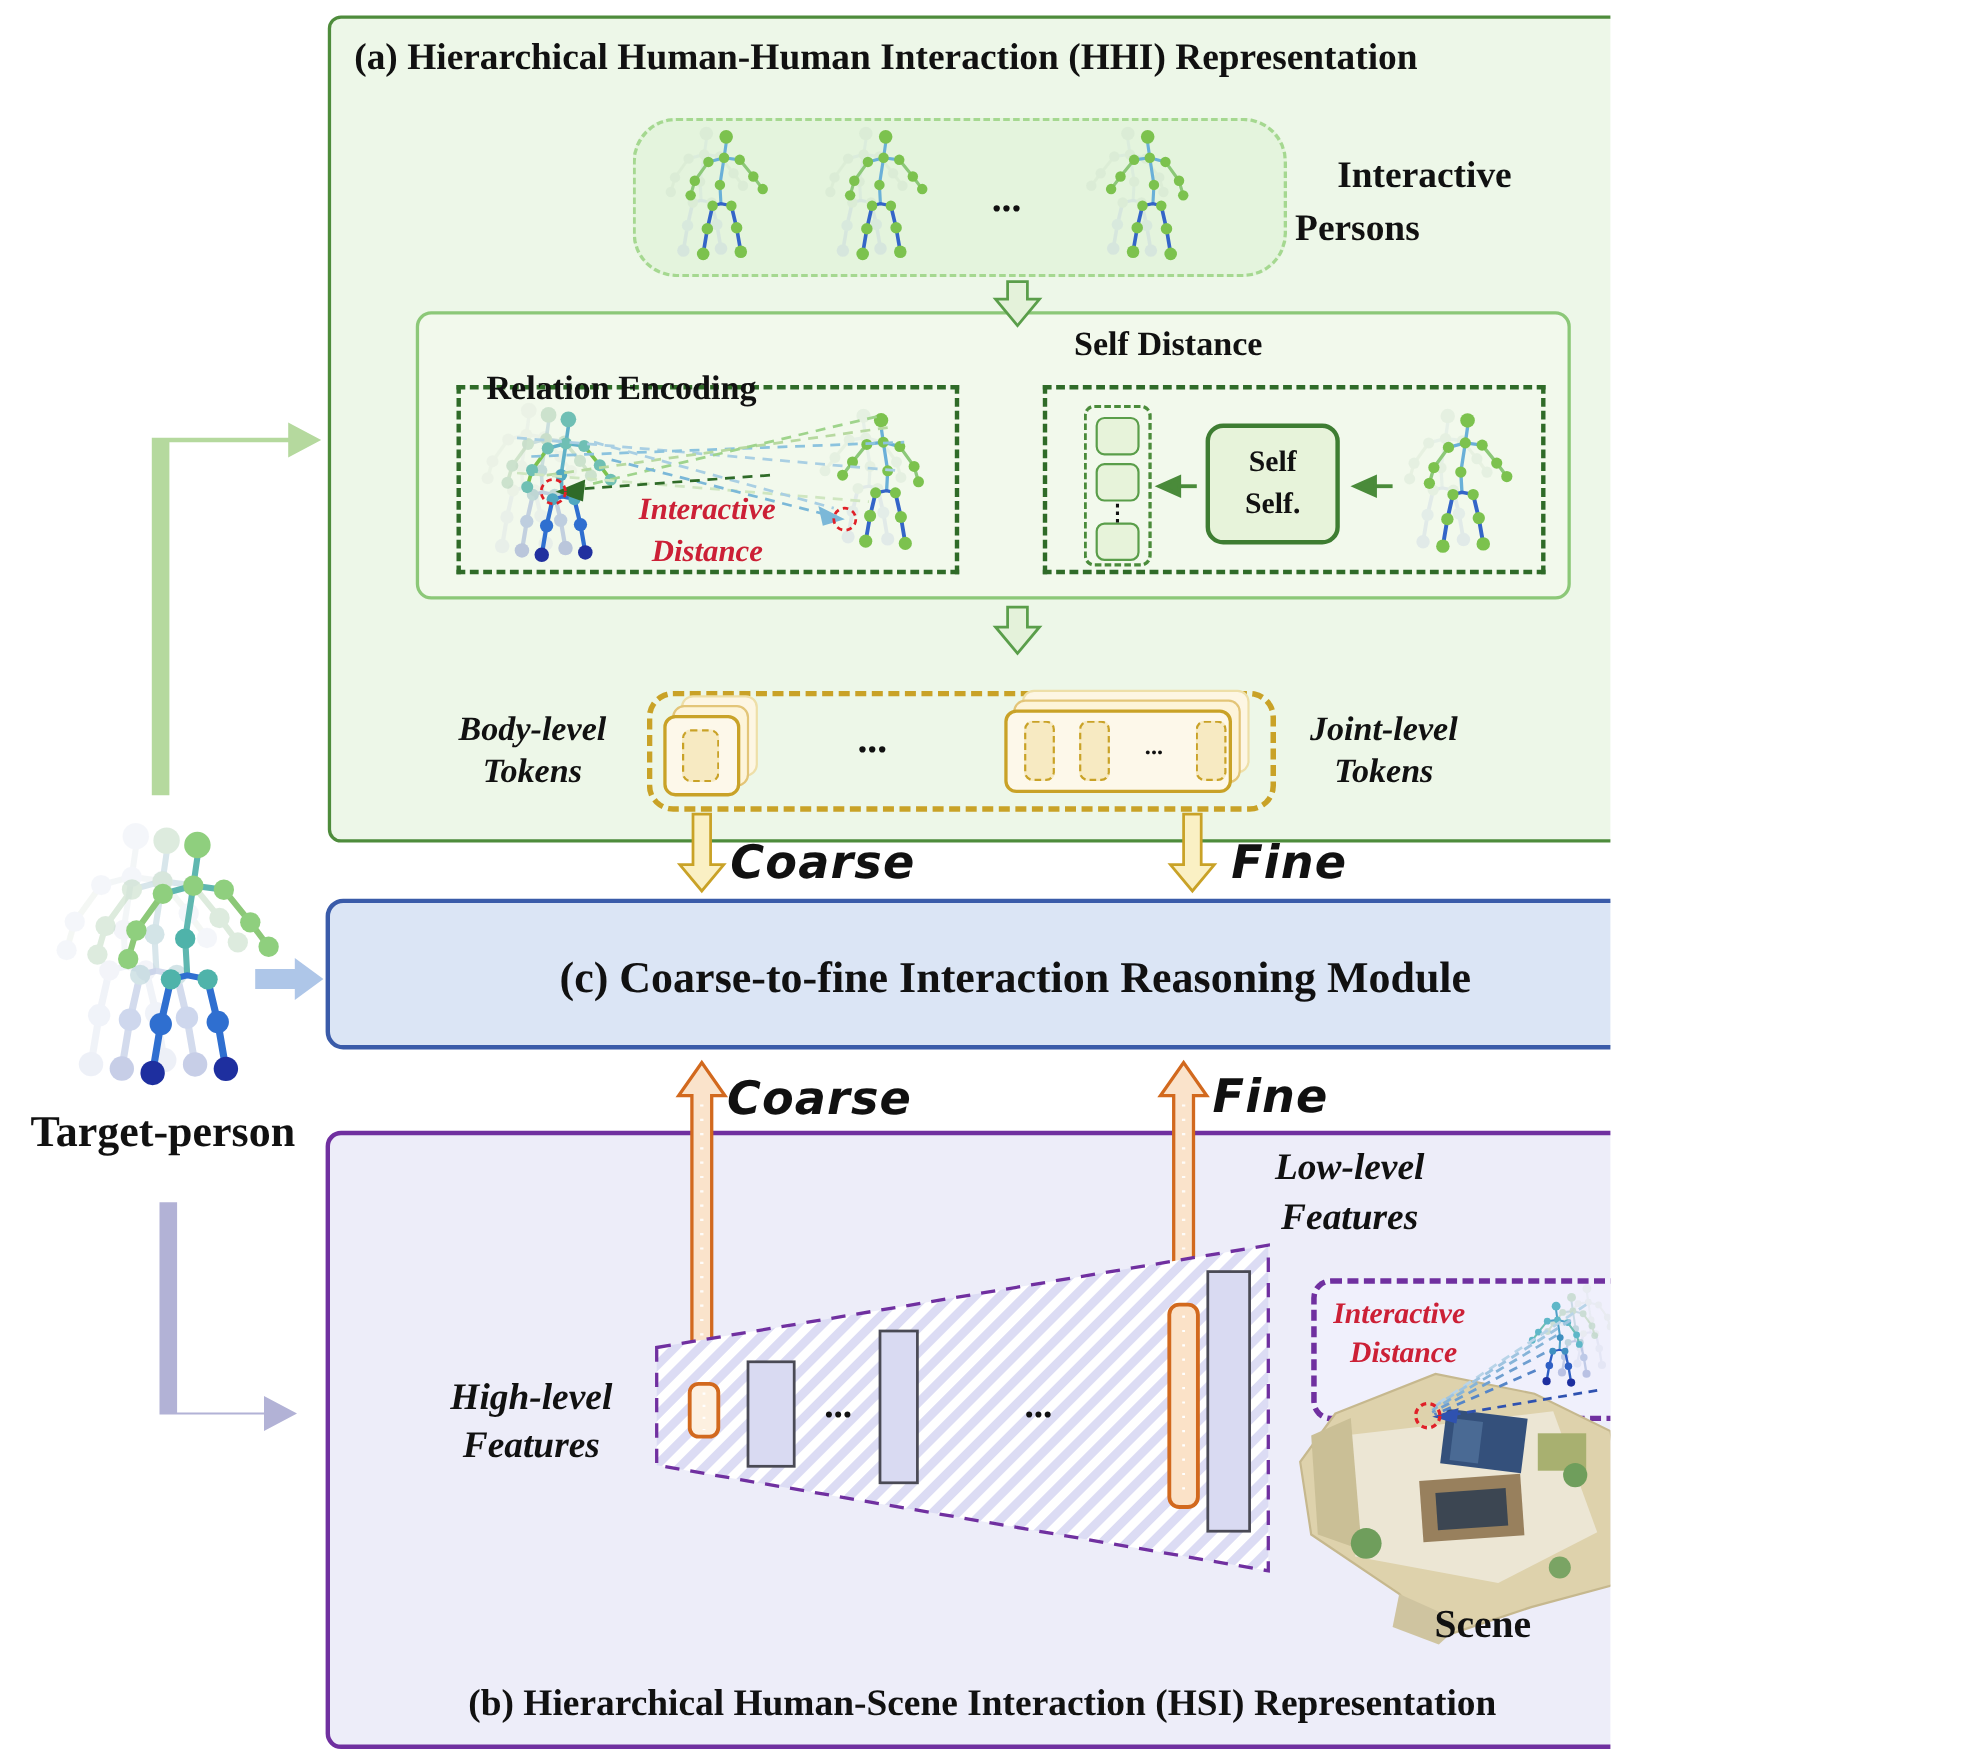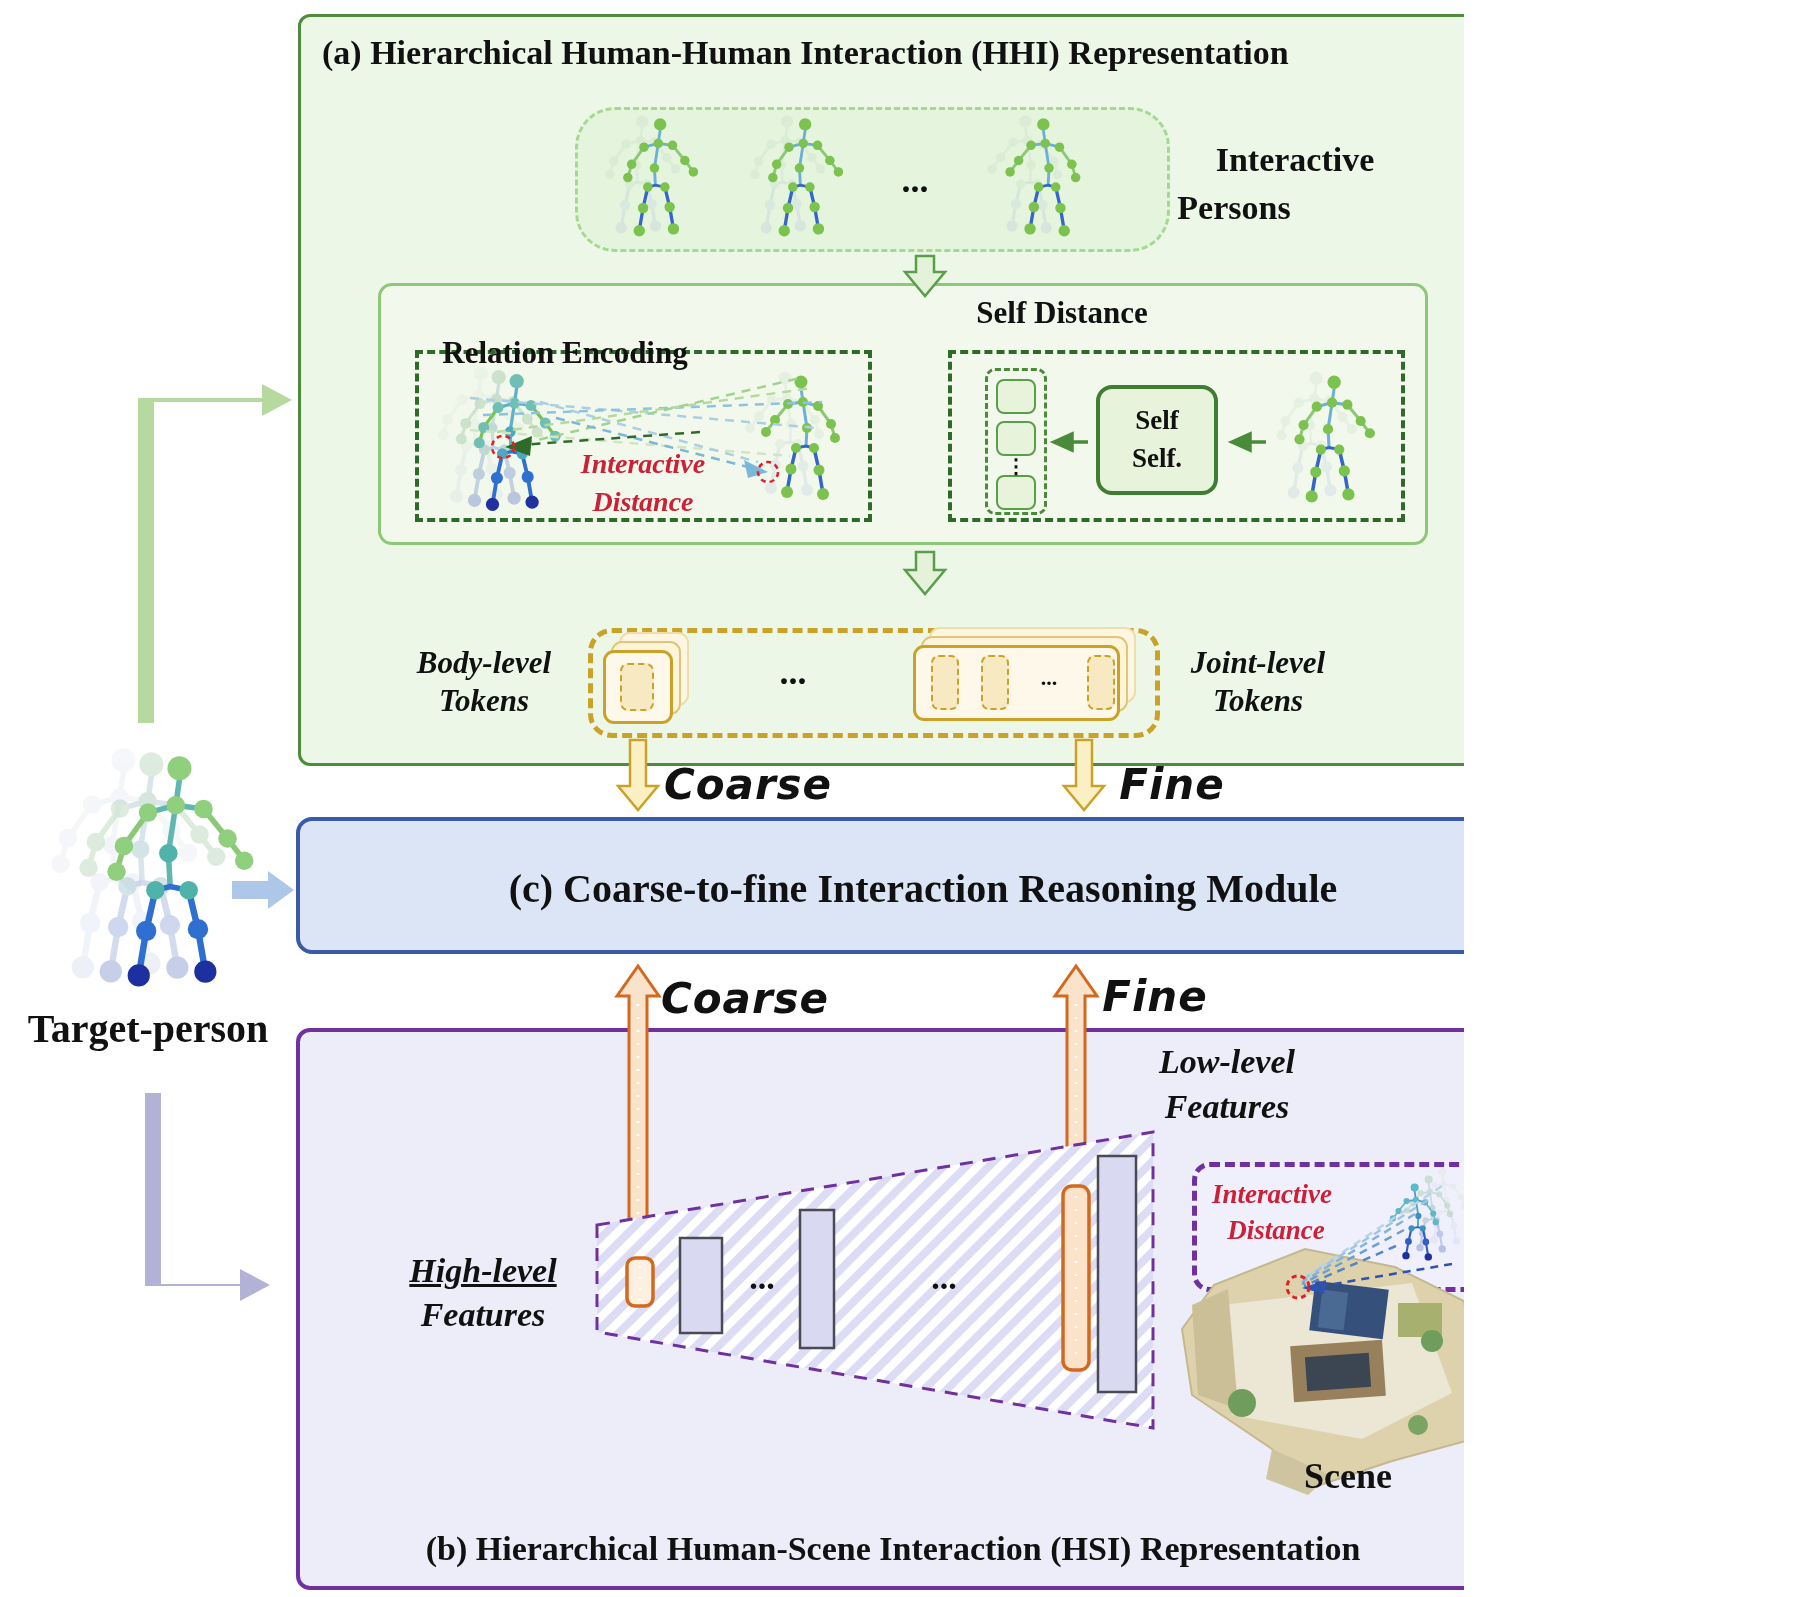--- a/index.html
+++ b/index.html
@@ -276,21 +276,21 @@
   <div class="lbl f42 hand" style="left:748px;top:784px;">Coarse</div>
   <div class="lbl f42 hand" style="left:1172px;top:784px;">Fine</div>
 
   <div class="lbl f40" style="left:900px;top:888px;margin-left:23px;">(c)   Coarse-to-fine Interaction Reasoning Module</div>
 
   <div class="lbl f42 hand" style="left:745px;top:998px;">Coarse</div>
   <div class="lbl f42 hand" style="left:1155px;top:996px;">Fine</div>
 
   <div class="lbl f34 it" style="left:1227px;top:1062px;">Low-level</div>
   <div class="lbl f34 it" style="left:1227px;top:1107px;">Features</div>
-  <div class="lbl f34 it" style="left:483px;top:1271px;text-decoration:underline;">High-level</div>
+  <div class="lbl f34 it" style="left:483px;top:1271px;">High-level</div>
   <div class="lbl f34 it" style="left:483px;top:1315px;">Features</div>
 
   <div class="lbl f34" style="left:762px;top:1278px;">...</div>
   <div class="lbl f34" style="left:944px;top:1278px;">...</div>
 
   <div class="lbl f27 it red" style="left:1272px;top:1194px;">Interactive</div>
   <div class="lbl f27 it red" style="left:1276px;top:1230px;">Distance</div>
 
   <div class="lbl f36" style="left:1348px;top:1476px;text-align:right;">Scene</div>
   <div class="lbl f34" style="left:893px;top:1549px;">(b) Hierarchical Human-Scene Interaction (HSI) Representation</div>

